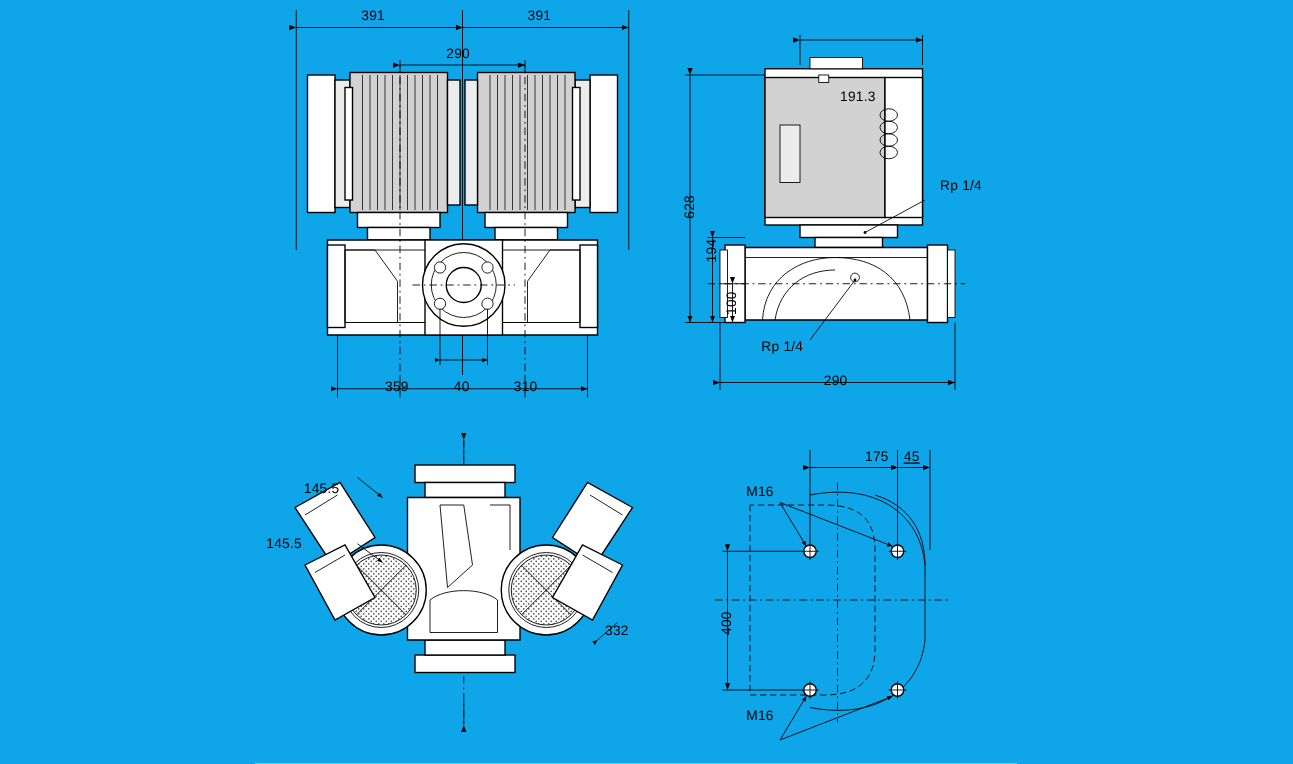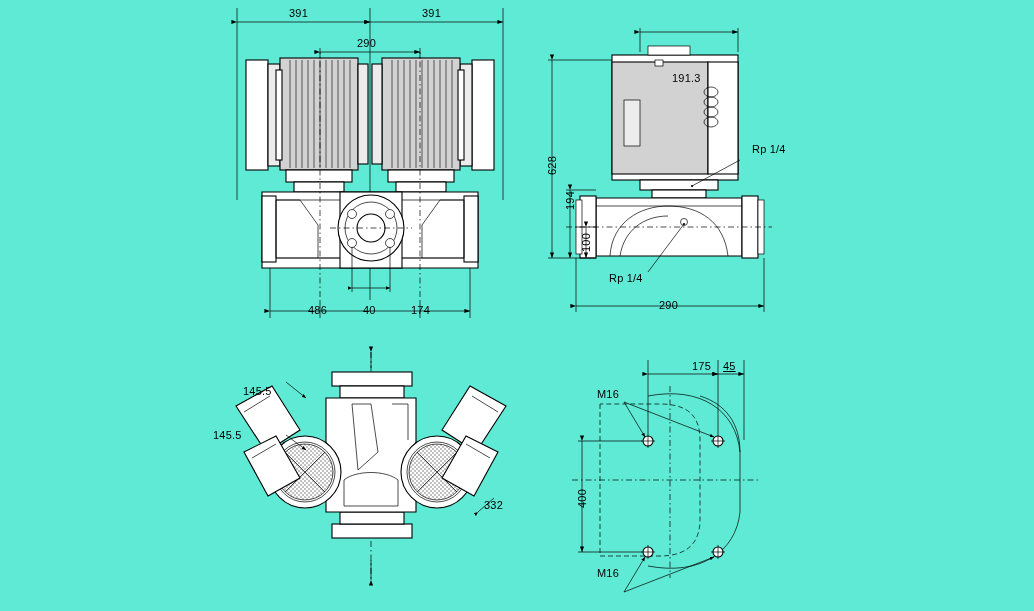--- a/index.html
+++ b/index.html
@@ -1,17 +1,17 @@
 <!DOCTYPE html>
 <html><head>
 <meta charset="utf-8">
 <style>
   html,body{margin:0;padding:0;background:#ffffff;}
   body{width:1034px;height:611px;font-family:"Liberation Sans",sans-serif;color:#000;}
-  #sheet{position:relative;width:1034px;height:611px;overflow:hidden;background:#5eead4;}
+  #sheet{position:relative;width:1034px;height:611px;overflow:hidden;background:#0ea5e9;}
   .dim{position:absolute;font-size:11px;color:#000;white-space:nowrap;letter-spacing:0.2px;}
   .dim.vert{transform:rotate(-90deg);transform-origin:left top;}
   svg{position:absolute;left:0;top:0;}
   .ln{stroke:#000;fill:none;}
   .thin{stroke-width:0.7;}
   .med{stroke-width:1.1;}
   .dash{stroke-dasharray:6 3 1.5 3;}
   .dashed{stroke-dasharray:5 3;}
   .lt{fill:#ececec;}
   .md{fill:#d2d2d2;}
@@ -275,22 +275,22 @@
       <line class="ln thin" x1="578" y1="441" x2="642" y2="441"></line>
       <line class="ln thin" x1="578" y1="552" x2="642" y2="552"></line>
       <line class="ln thin" x1="582" y1="441" x2="582" y2="552" marker-start="url(#ar)" marker-end="url(#ar)"></line>
     </g>
   </svg>
 
   <div class="dim" style="left:289px; top:7px;">391</div>
   <div class="dim" style="left:422px; top:7px;">391</div>
   <div class="dim" style="left:357px; top:37px;">290</div>
   <div class="dim" style="left:363px; top:304px;">40</div>
-  <div class="dim" style="left:308px; top:304px;">486</div>
-  <div class="dim" style="left:411px; top:304px;">174</div>
+  <div class="dim" style="left:308px; top:304px;">359</div>
+  <div class="dim" style="left:411px; top:304px;">310</div>
 
   <div class="dim" style="left:672px; top:36px;margin-top:36px;">191.3</div>
   <div class="dim vert" style="left:546px; top:175px;">628</div>
   <div class="dim vert" style="left:564px; top:210px;">194</div>
   <div class="dim vert" style="left:580px; top:252px;">100</div>
   <div class="dim" style="left:659px; top:299px;">290</div>
   <div class="dim" style="left:752px; top:143px;">Rp 1/4</div>
   <div class="dim" style="left:609px; top:272px;">Rp 1/4</div>
 
   <div class="dim" style="left:243px; top:385px;">145.5</div>

